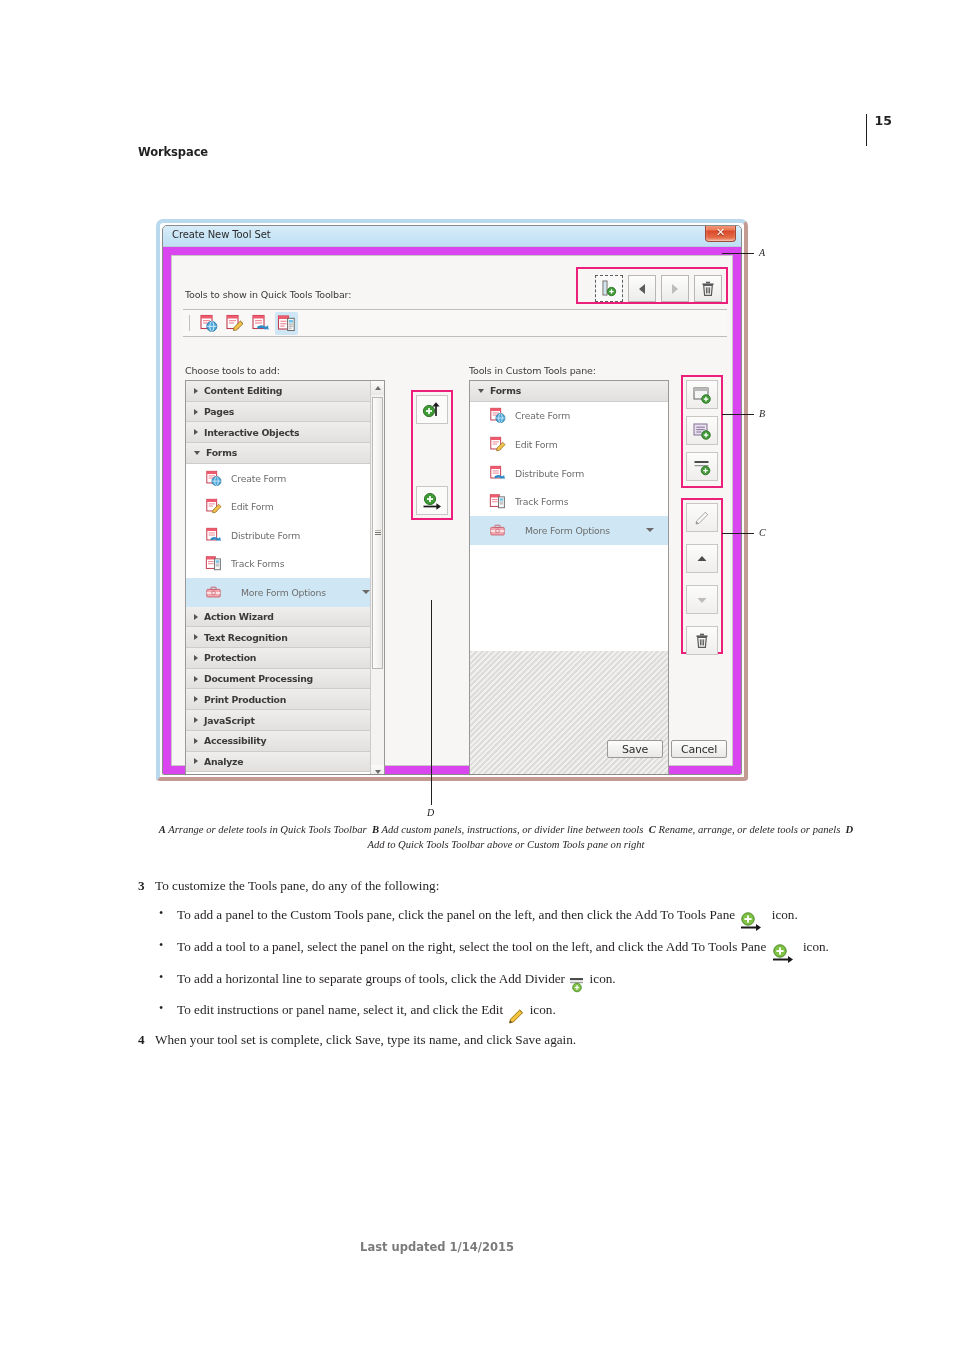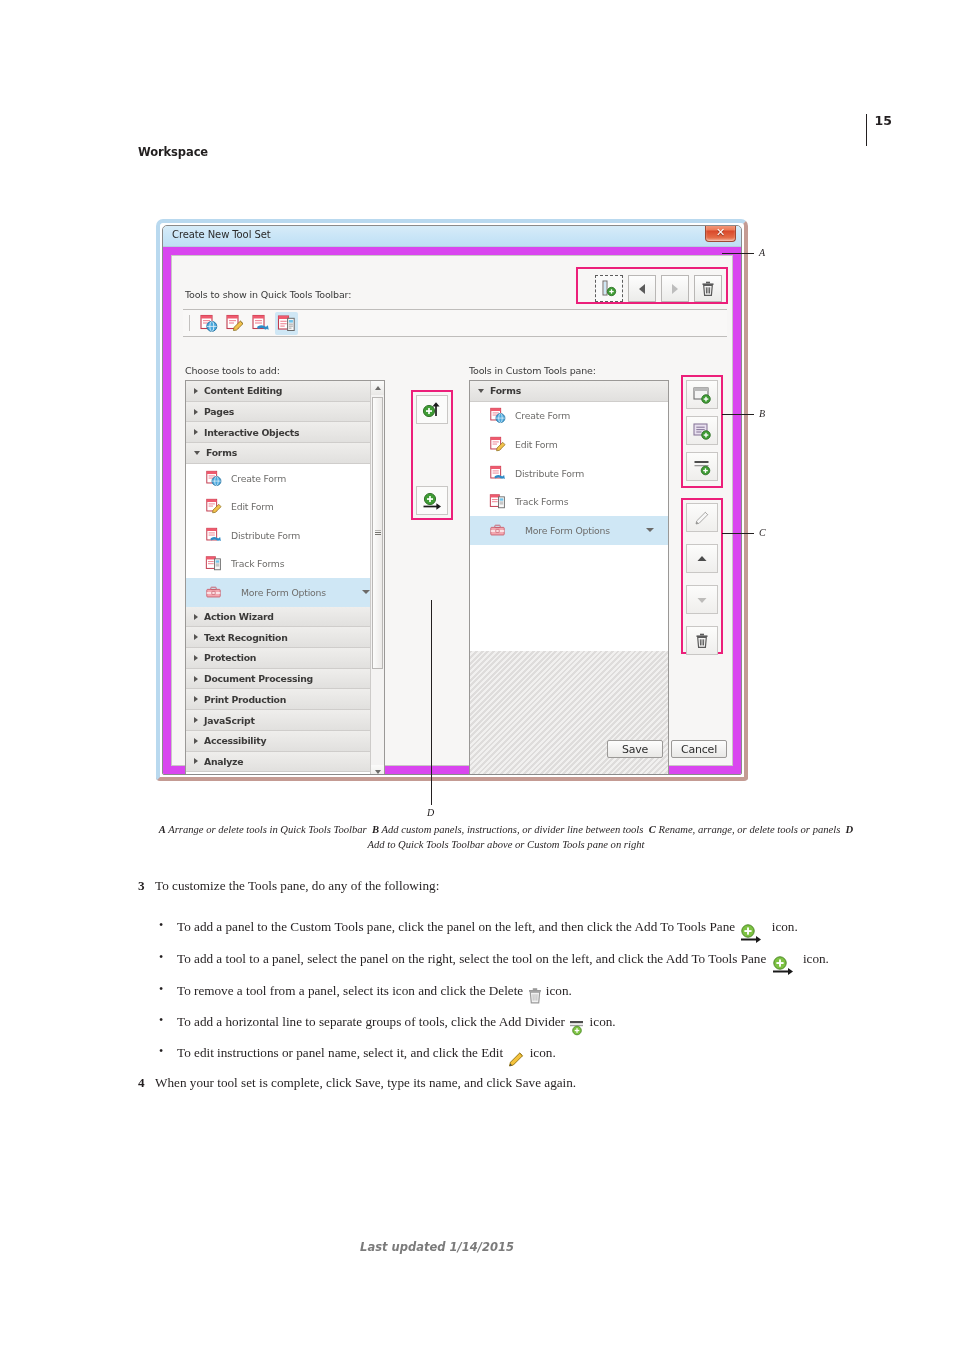--- a/index.html
+++ b/index.html
@@ -298,39 +298,39 @@
     font-family:"Liberation Serif", serif;
     font-size:13.2px; color:#231f20;
     line-height:1.5;
     margin-bottom:9px;
   }
   .step .num {
     position:absolute; left:0; top:0;
     font-weight:bold; width:15px;
   }
   .step .txt { display:block; margin-left:17px; }
-  .bullets { margin-left:17px; margin-top:21px; }
+  .bullets { margin-left:17px; margin-top:9px; }
   .bullet {
     position:relative;
     font-family:"Liberation Serif", serif;
     font-size:13.2px; color:#231f20;
     line-height:1.52;
     margin-bottom:11px;
     padding-left:22px;
   }
   .bullet::before {
     content:"•"; position:absolute; left:4px; top:-1px; font-size:12px;
   }
   .inline-ico { display:inline-block; vertical-align:middle; position:relative; }
 
   .last-updated {
     position:absolute; left:0; top:1240px; width:874px;
     text-align:center;
     font-family:"DejaVu Sans", sans-serif;
-    font-weight:bold; font-size:11.5px; color:#7b7b7b;font-style:italic;
+    font-weight:bold; font-size:11.5px; color:#7b7b7b;
   }
 </style>
 </head>
 <body>
 
 <div class="running-head">Workspace</div>
 <div class="page-num-wrap">
   <div class="page-rule"></div>
   <div class="page-num">15</div>
 </div>
@@ -802,34 +802,20 @@
           <circle cx="10" cy="8" r="6.2" fill="#7dc242" stroke="#4e8b28" stroke-width="1"></circle>
           <rect x="6.4" y="7.1" width="7.2" height="1.9" fill="#ffffff"></rect>
           <rect x="9.05" y="4.45" width="1.9" height="7.2" fill="#ffffff"></rect>
           <line x1="3" y1="16.5" x2="19" y2="16.5" stroke="#1a1a1a" stroke-width="2"></line>
           <path d="M23 16.5 l-5 3.6 v-7.2 z" fill="#1a1a1a"></path>
         </svg>
       </span>
       <span>icon.</span>
     </div>
 
-    <div class="bullet">
-      <span>To remove a tool from a panel, select its icon and click the Delete</span>
-      <span class="inline-ico" style="width:16px;height:18px;top:4px;">
-        <svg width="16" height="18" viewBox="0 0 16 18">
-          <rect x="2" y="3" width="12" height="1.8" fill="#9b9b9b"></rect>
-          <rect x="5.8" y="1.2" width="4.4" height="1.8" fill="#9b9b9b"></rect>
-          <path d="M3.3 5.2 h9.4 l-1 10.6 h-7.4 z" fill="#f2f2f2" stroke="#9b9b9b" stroke-width="1.2"></path>
-          <line x1="6" y1="7.2" x2="6.2" y2="13.6" stroke="#bdbdbd" stroke-width="1"></line>
-          <line x1="8" y1="7.2" x2="8" y2="13.6" stroke="#bdbdbd" stroke-width="1"></line>
-          <line x1="10" y1="7.2" x2="9.8" y2="13.6" stroke="#bdbdbd" stroke-width="1"></line>
-        </svg>
-      </span>
-      <span>icon.</span>
-    </div>
 
 
     <div class="bullet">
       <span>To add a horizontal line to separate groups of tools, click the Add Divider</span>
       <span class="inline-ico" style="width:18px;height:18px;top:4px;">
         <svg width="18" height="18" viewBox="0 0 18 18">
           <rect x="2" y="3" width="13" height="2.2" fill="#4d4d4d"></rect>
           <rect x="2" y="6.8" width="13" height="1.4" fill="#a0a0a0"></rect>
           <circle cx="9" cy="12.5" r="4.3" fill="#7dc242" stroke="#4e8b28" stroke-width="0.9"></circle>
           <rect x="6.7" y="11.85" width="4.6" height="1.3" fill="#ffffff"></rect>

